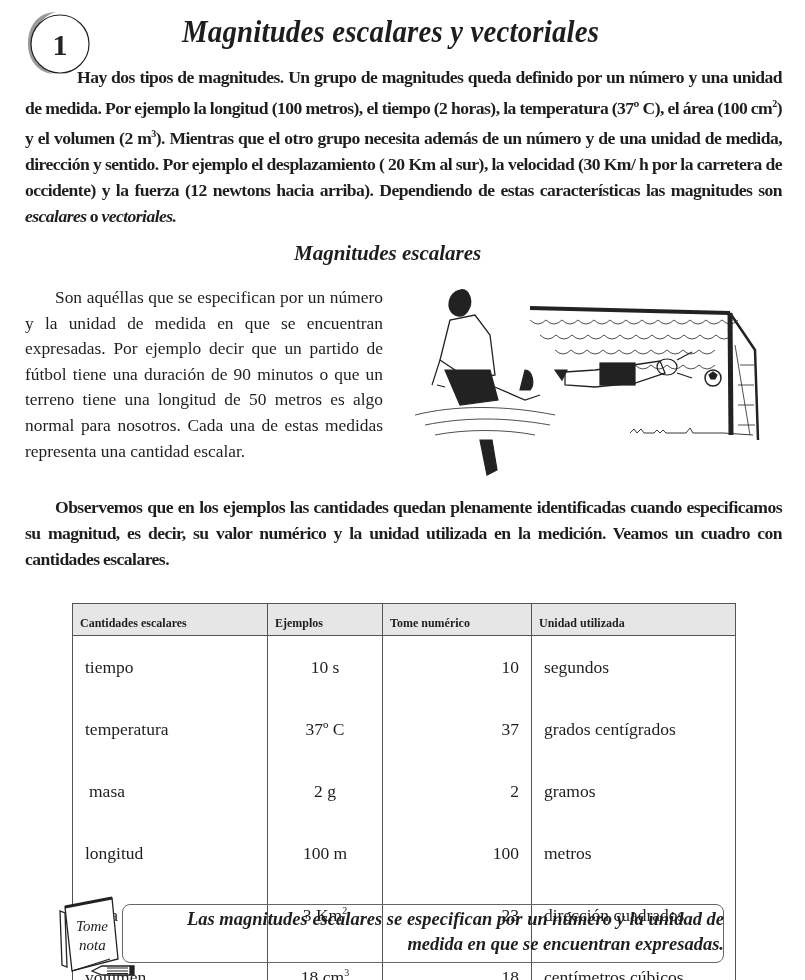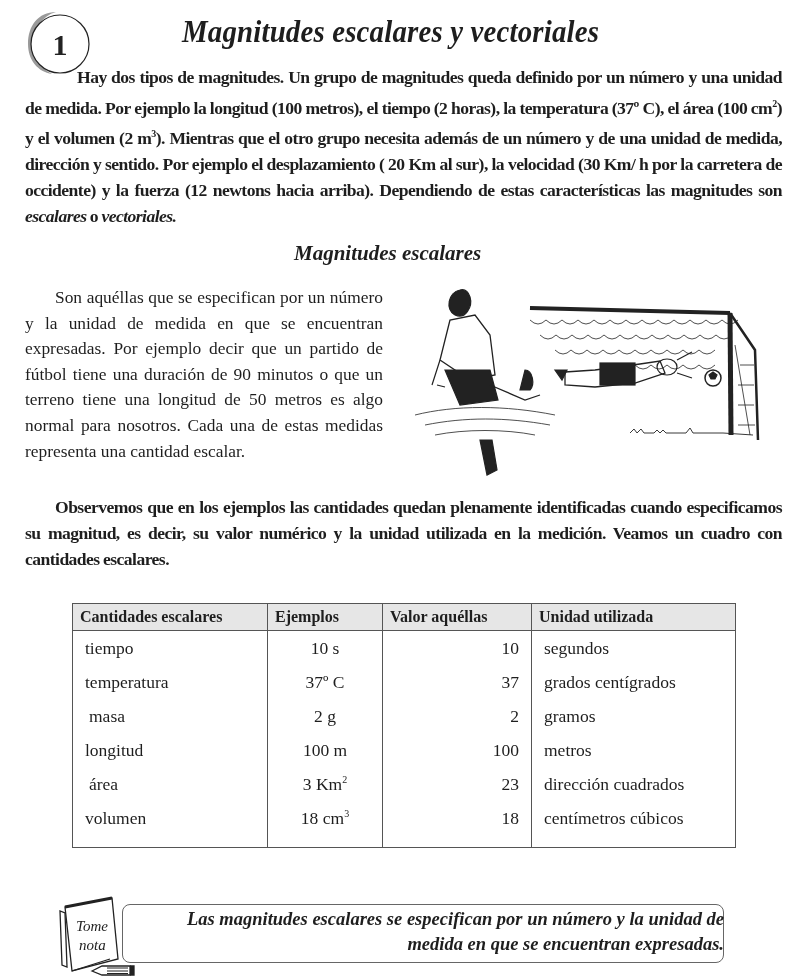--- a/index.html
+++ b/index.html
@@ -11,23 +11,23 @@
            letter-spacing:0.2px; white-space:nowrap; transform:scaleX(0.93); transform-origin:left top; }
   .para { font-size:17.6px; line-height:25.8px; text-align:justify; text-align-last:left; }
   .para-tight { letter-spacing:-0.55px; word-spacing:-0.5px;font-weight:bold; }
   .p1 { left:25px; top:65px; width:757px; text-indent:52px; }
   .section-title { left:294px; top:241px; font-size:21px; font-weight:bold; font-style:italic; white-space:nowrap; }
   .p2 { left:25px; top:285px; width:358px; text-indent:30px; font-size:17.4px; line-height:25.6px; }
   .illus { left:405px; top:275px; width:395px; height:205px; }
   .p3 { left:25px; top:484px; width:757px; text-indent:30px;margin-top:11px; }
   table.data { position:absolute; left:72px; top:603px; width:664px; border-collapse:collapse;
                font-size:17.5px; border:1.5px solid #555; }
-  table.data th { background:#e6e6e6; font-weight:bold; text-align:left; padding:4px 7px 4px 7px;
-                  border-bottom:1.5px solid #555; border-right:1.5px solid #555; white-space:nowrap; font-size:16px; }
-  table.data td { padding:4px 12px; height:26px; border-right:1.5px solid #555; white-space:nowrap; }
+  table.data th { background:#e6e6e6; font-weight:bold; text-align:left; padding:12px 7px 4px 7px;
+                  border-bottom:1.5px solid #555; border-right:1.5px solid #555; white-space:nowrap; font-size:12px; }
+  table.data td { padding:18px 12px; height:26px; border-right:1.5px solid #555; white-space:nowrap; }
   table.data tr:last-child td { padding-bottom:16px;margin-left:40px; }
   table.data th:last-child, table.data td:last-child { border-right:none; }
   td.c2 { text-align:center; } td.c3 { text-align:right; } td.c4 { padding-left:26px; }
   .note-icon { left:52px; top:893px; width:90px; height:85px; }
   .note-box { left:122px; top:904px; width:600px; height:57px; border:1.3px solid #666; border-radius:8px; }
   .note-text { left:134px; top:907px; width:590px; font-size:18.5px; line-height:25px;
                font-weight:bold; font-style:italic;text-align:right; }
 </style>
 </head>
 <body>
@@ -81,21 +81,21 @@
   </g>
 </svg>
 
 <div class="abs para para-tight p3">Observemos que en los ejemplos las cantidades quedan plenamente identificadas cuando especificamos su magnitud, es decir, su valor numérico y la unidad utilizada en la medición. Veamos un cuadro con cantidades escalares.</div>
 
 <table class="data">
   <thead>
     <tr>
       <th style="width:180px">Cantidades escalares</th>
       <th style="width:100px">Ejemplos</th>
-      <th style="width:134px">Valor aquéllas</th>
+      <th style="width:134px">Tome numérico</th>
       <th>Unidad utilizada</th>
     </tr>
   </thead>
   <tbody>
     <tr>
       <td>tiempo</td>
       <td class="c2"><span>10 s</span><sup style="font-size:10px"></sup></td>
       <td class="c3">10</td>
       <td class="c4">segundos</td>
     </tr>

